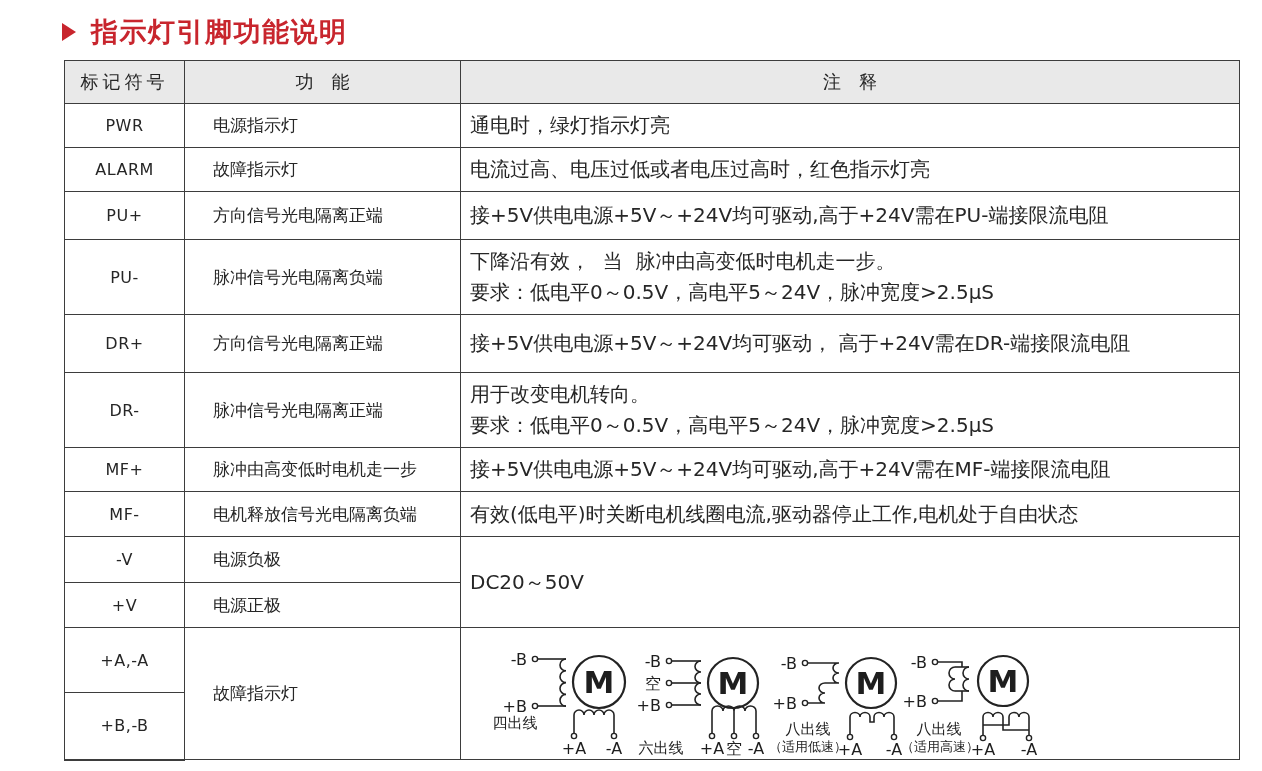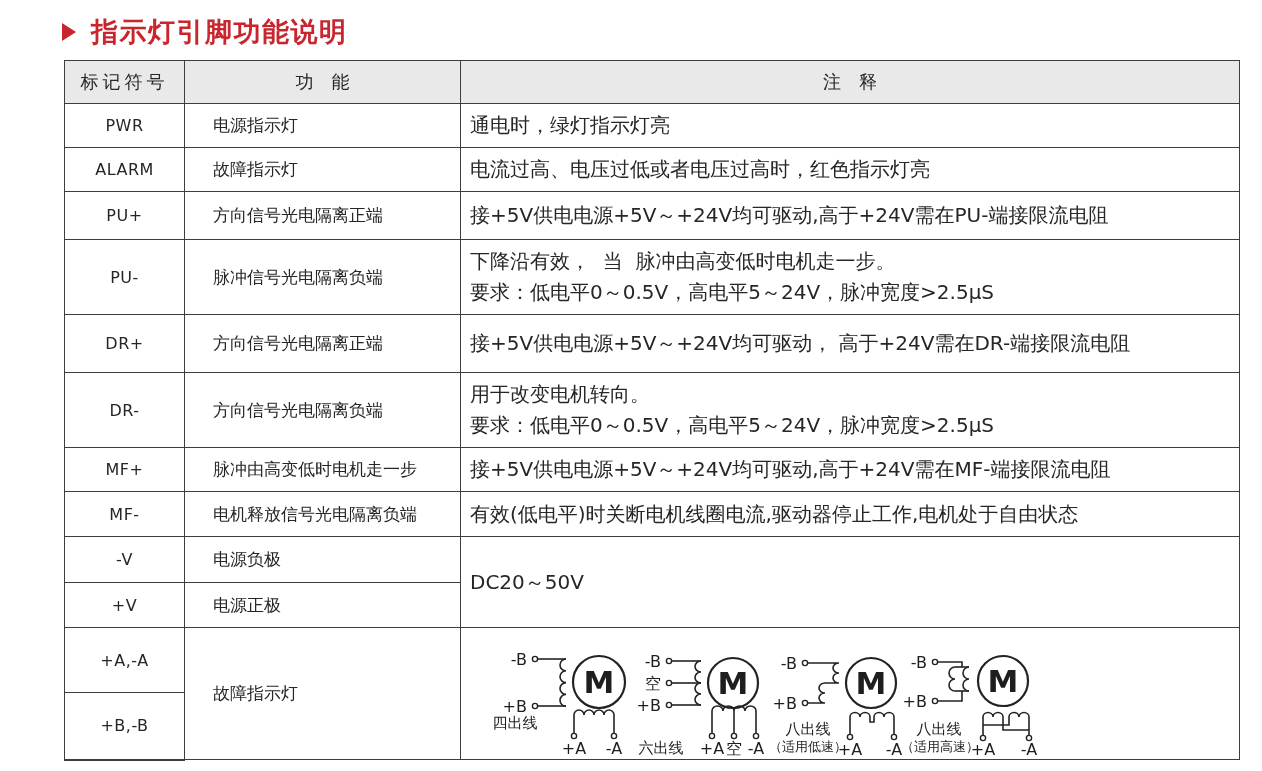--- a/index.html
+++ b/index.html
@@ -78,21 +78,21 @@
         <td class="note">下降沿有效，  当  脉冲由高变低时电机走一步。
 要求：低电平0～0.5V，高电平5～24V，脉冲宽度&gt;2.5μS</td>
       </tr>
       <tr style="height:58px">
         <td class="sym">DR+</td>
         <td class="fn">方向信号光电隔离正端</td>
         <td class="note">接+5V供电电源+5V～+24V均可驱动， 高于+24V需在DR-端接限流电阻</td>
       </tr>
       <tr style="height:67px">
         <td class="sym">DR-</td>
-        <td class="fn">方向信号光电隔离负端</td>
+        <td class="fn">脉冲信号光电隔离正端</td>
         <td class="note">用于改变电机转向。
 要求：低电平0～0.5V，高电平5～24V，脉冲宽度&gt;2.5μS</td>
       </tr>
       <tr style="height:42px">
         <td class="sym">MF+</td>
         <td class="fn">脉冲由高变低时电机走一步</td>
         <td class="note">接+5V供电电源+5V～+24V均可驱动,高于+24V需在MF-端接限流电阻</td>
       </tr>
       <tr style="height:45px">
         <td class="sym">MF-</td>

